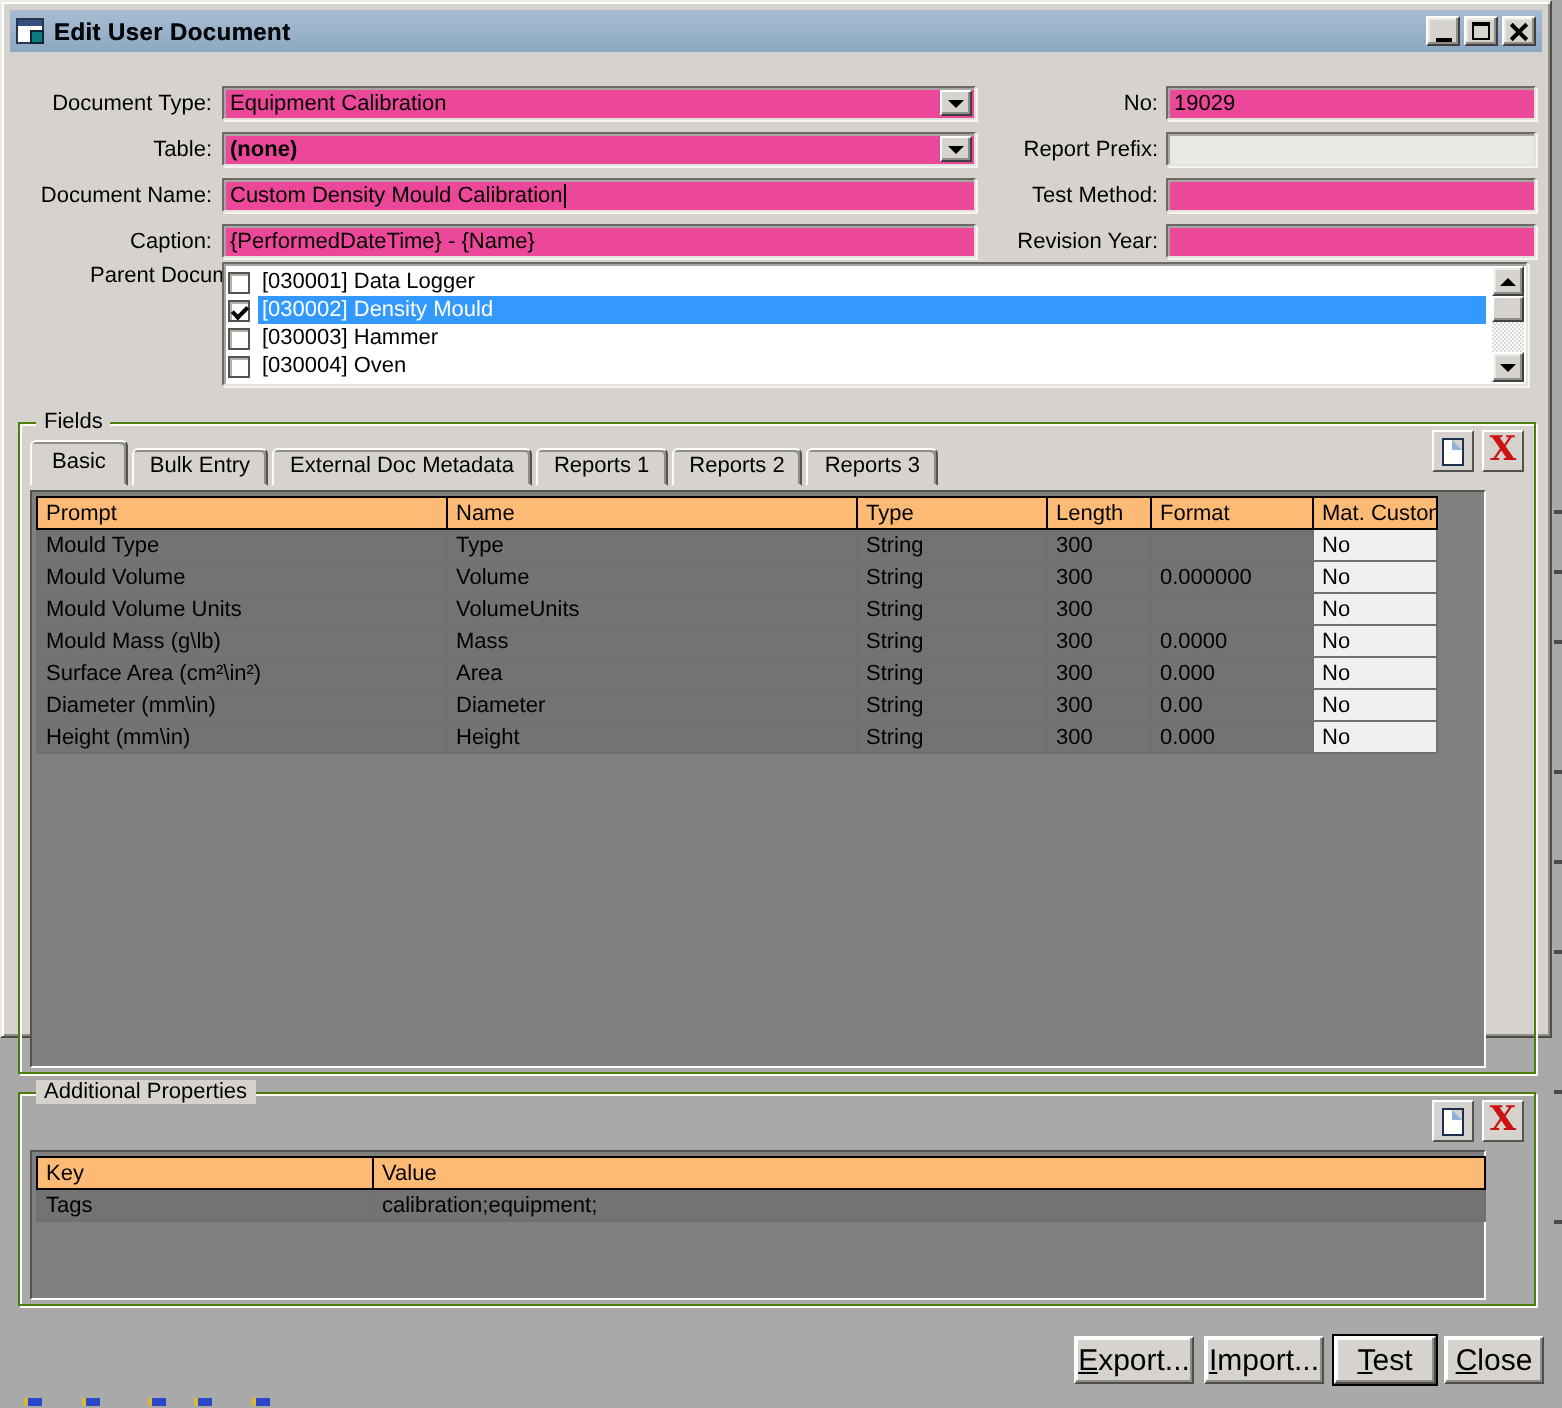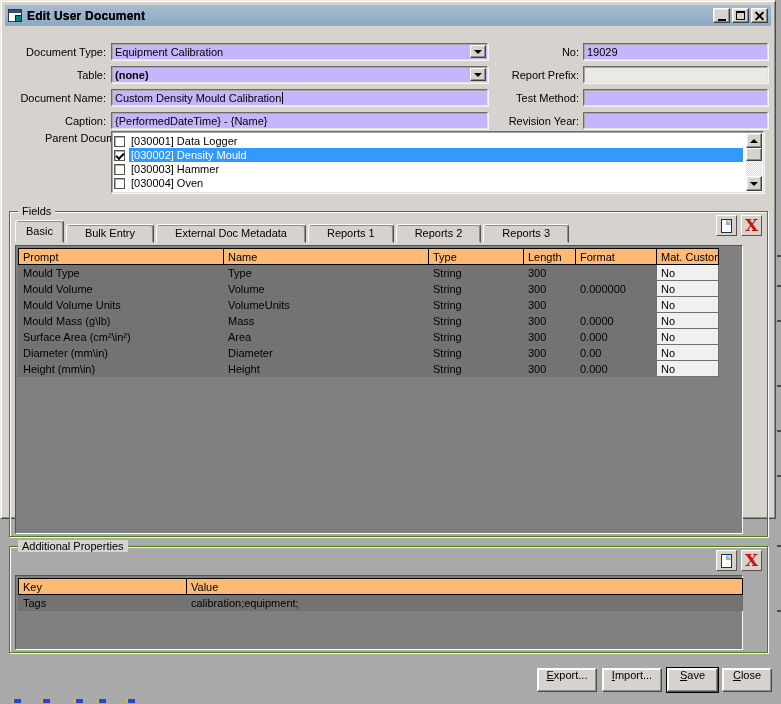--- a/index.html
+++ b/index.html
@@ -22,21 +22,21 @@
          box-shadow: inset -1px -1px 0 #8f8d88, inset 1px 1px 0 #eceae5;
          display:flex; align-items:center; justify-content:center; }
   .g-min { width:8px; height:2px; background:#000; margin-top:8px; }
   .g-max { width:9px; height:9px; border:1px solid #000; border-top-width:2px; }
   .g-x { position:relative; width:11px; height:11px; }
   .g-x::before,.g-x::after { content:""; position:absolute; left:0; top:5px; width:11px; height:2px; background:#000; }
   .g-x::before { transform:rotate(45deg); } .g-x::after { transform:rotate(-45deg); }
 
   
   .lbl { position:absolute; text-align:right; white-space:nowrap; }
-  .field { position:absolute; height:17px; background:#c4b5fd; padding:1px 3px; display:flex; align-items:center;
+  .field { position:absolute; height:17px; background:#ec4899; padding:1px 3px; display:flex; align-items:center;
            border:1px solid; border-color:#6c6a66 #e4e2dc #e4e2dc #6c6a66;
            box-shadow: 1px 1px 0 #f6f4f0, inset 1px 1px 0 #a8a6a2; white-space:nowrap; overflow:hidden; }
   .field.disabled { background:#ebe9e5; }
   .combo-btn { position:absolute; right:1px; top:1px; bottom:1px; width:16px; background:#d6d3ce;
                border:1px solid; border-color:#ffffff #404040 #404040 #ffffff;
                box-shadow: inset -1px -1px 0 #8f8d88; display:flex; align-items:center; justify-content:center; }
   .arr-down { width:0; height:0; border-left:4px solid transparent; border-right:4px solid transparent; border-top:4px solid #000; }
   .arr-up   { width:0; height:0; border-left:4px solid transparent; border-right:4px solid transparent; border-bottom:4px solid #000; }
   .caret { display:inline-block; width:1px; height:12px; background:#000; margin-left:1px; }
 
@@ -59,21 +59,21 @@
   .sb-up { top:0; } .sb-down { bottom:0; }
   .sb-thumb { position:absolute; left:0; top:15px; width:16px; height:13px; background:#d6d3ce;
               border:1px solid; border-color:#ffffff #404040 #404040 #ffffff; box-shadow: inset -1px -1px 0 #8f8d88; }
 
   
   .groupbox { position:absolute; border:1px solid #4d7c0f; box-shadow: inset 1px 1px 0 #fdfcfa, 1px 1px 0 #fdfcfa; }
   .group-label { position:absolute; top:-7px; left:8px; background:#d6d3ce; padding:0 4px; }
 
   
   .tabs { position:absolute; display:flex; align-items:flex-end; }
-  .tab { height:19px; line-height:17px; padding:0 18px; background:#d6d3ce; margin-right:2px;
+  .tab { height:19px; line-height:17px; padding:0 8px; background:#d6d3ce; margin-right:2px;
          border:1px solid; border-color:#fdfcfa #55534e transparent #fdfcfa; border-radius:3px 3px 0 0;
          box-shadow: inset -1px 1px 0 #8f8d88; white-space:nowrap; }
   .tab.active { height:23px; line-height:20px; padding:0 10px; position:relative; z-index:2;
                 box-shadow: inset -1px 1px 0 #8f8d88, 0 2px 0 #d6d3ce; }
 
   
   .tool-btn { position:absolute; width:21px; height:21px; background:#d6d3ce;
               border:1px solid; border-color:#ffffff #55534e #55534e #ffffff;
               display:flex; align-items:center; justify-content:center; }
   .icon-newdoc { width:11px; height:14px; background:#fff; border:1px solid #1b2f52; position:relative; }
@@ -88,21 +88,21 @@
                border:1px solid #000; }
   table.grid th { background:#fdba74; font-weight:normal; text-align:left; border:1px solid #000; }
   table.grid td { background:#737373; border:1px solid #707070; }
   table.grid th, table.grid td { height:16px; padding:0 4px; line-height:14px; overflow:hidden; white-space:nowrap; }
   table.grid td.shade { background:#f0f0f0; }
 
   
   .btn { position:absolute; height:24px; background:#d6d3ce;
          border:1px solid; border-color:#fdfcfa #4e4c48 #4e4c48 #fdfcfa;
          box-shadow: inset -1px -1px 0 #8f8d88, inset 1px 1px 0 #ffffff;
-         display:flex; align-items:flex-start; justify-content:center; font-size:11px; }
+         display:flex; align-items:center; justify-content:center; font-size:15px; }
   .btn > span { display:block; }
   .btn > span::first-letter { text-decoration:underline; }
   .btn.default { box-shadow: 0 0 0 1px #000, inset -1px -1px 0 #8f8d88, inset 1px 1px 0 #ffffff; }
 
   
   .edge-tick { position:absolute; left:777px; width:4px; height:2px; background:#4a4a4a; }
   .task-mark { position:absolute; top:699px; width:9px; height:4px; background:#2a47c9; border-left:2px solid #d9b832; }
 </style>
 </head>
 <body>
@@ -344,19 +344,19 @@
     </div>
   </div>
 
   <div class="btn" style="left:536px; top:667px; width:60px;">
       <span>Export...</span>
     </div>
   <div class="btn" style="left:601px; top:667px; width:60px;">
       <span>Import...</span>
     </div>
   <div class="btn default" style="left:666px; top:667px; width:51px;">
-      <span>Save</span>
+      <span>Test</span>
     </div>
   <div class="btn" style="left:721px; top:667px; width:50px;">
       <span>Close</span>
     </div>
 
 </div>
 
 </body></html>

